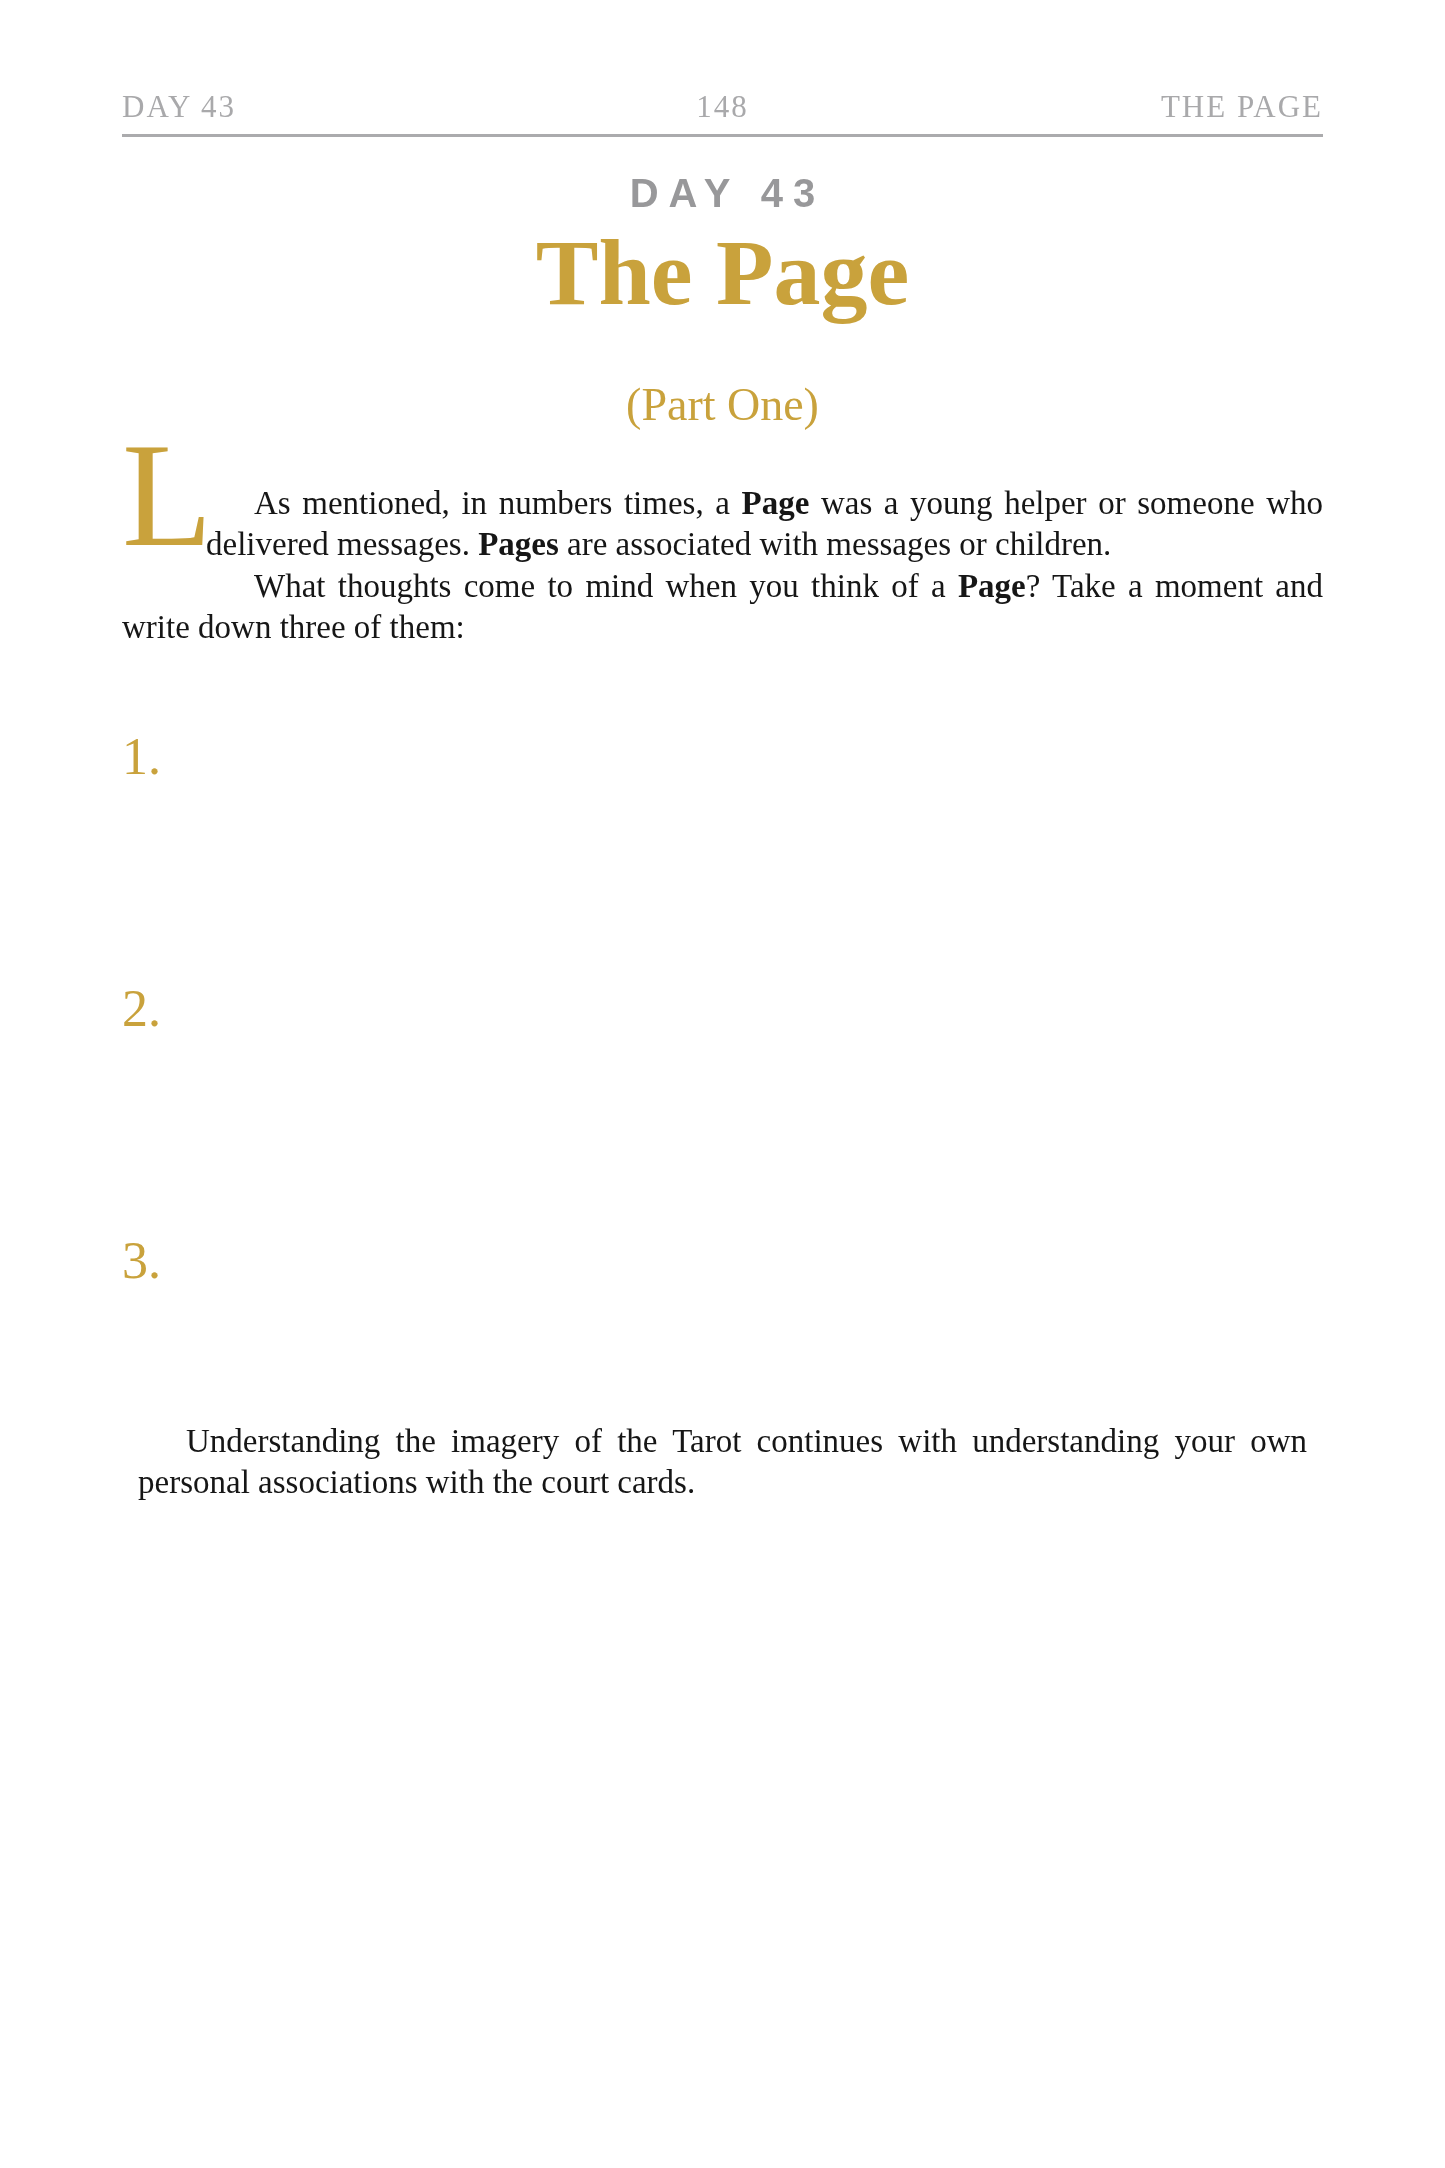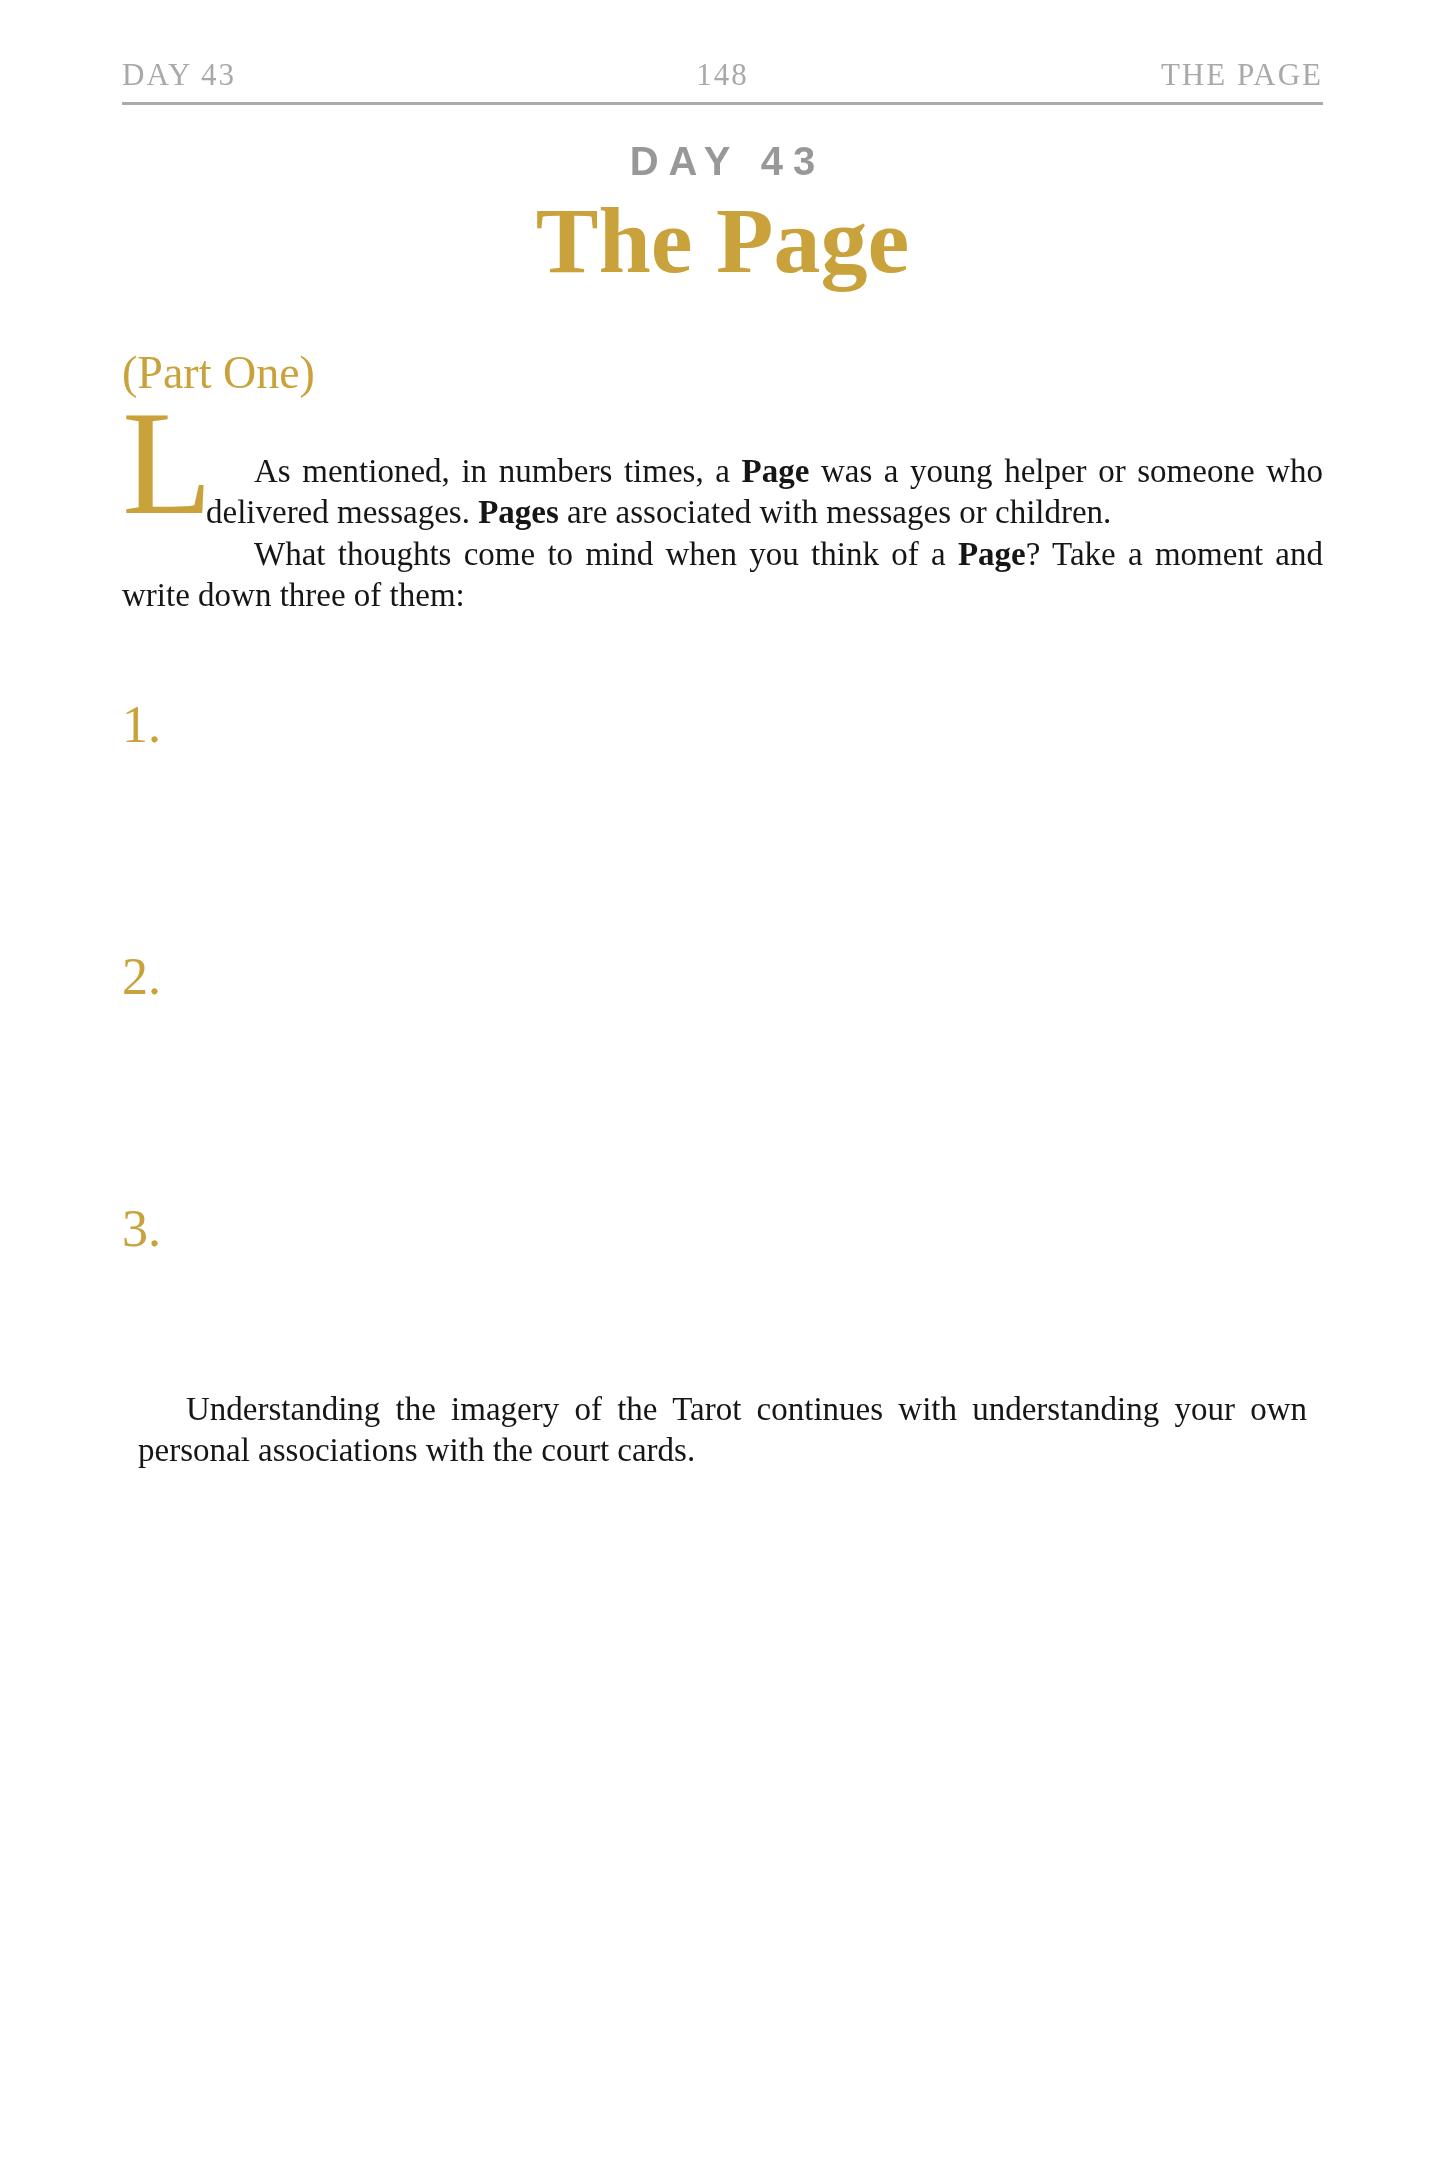--- a/index.html
+++ b/index.html
@@ -26,21 +26,21 @@
     align-items: end;
     padding-top: 46px;
     padding-bottom: 10px;
     border-bottom: 3px solid #ababad;
     color: #a9a9ab;
     font-size: 31px;
     letter-spacing: 2px;
     line-height: 1.05;
   }
   .rh-left   { text-align: left; }
-  .rh-center { text-align: left; }
+  .rh-center { text-align: left; margin-top: 32px; }
   .rh-right  { text-align: right; }
 
   
   .kicker {
     margin-top: 36px;
     text-align: center;
     font-family: "Liberation Sans", sans-serif;
     font-weight: bold;
     font-size: 40px;
     line-height: 1;
@@ -50,20 +50,21 @@
   }
   .page-title {
     margin-top: 12px;
     text-align: center;
     font-size: 94px;
     line-height: 1;
     color: #c9a23c;
   }
   .page-subtitle {
     margin-top: 0;
+    text-align: center;
     font-size: 46px;
     line-height: 1;
     color: #c9a23c;
   }
 
   
   .body-text {
     margin-top: 55px;
     font-size: 33px;
     line-height: 1.26;

